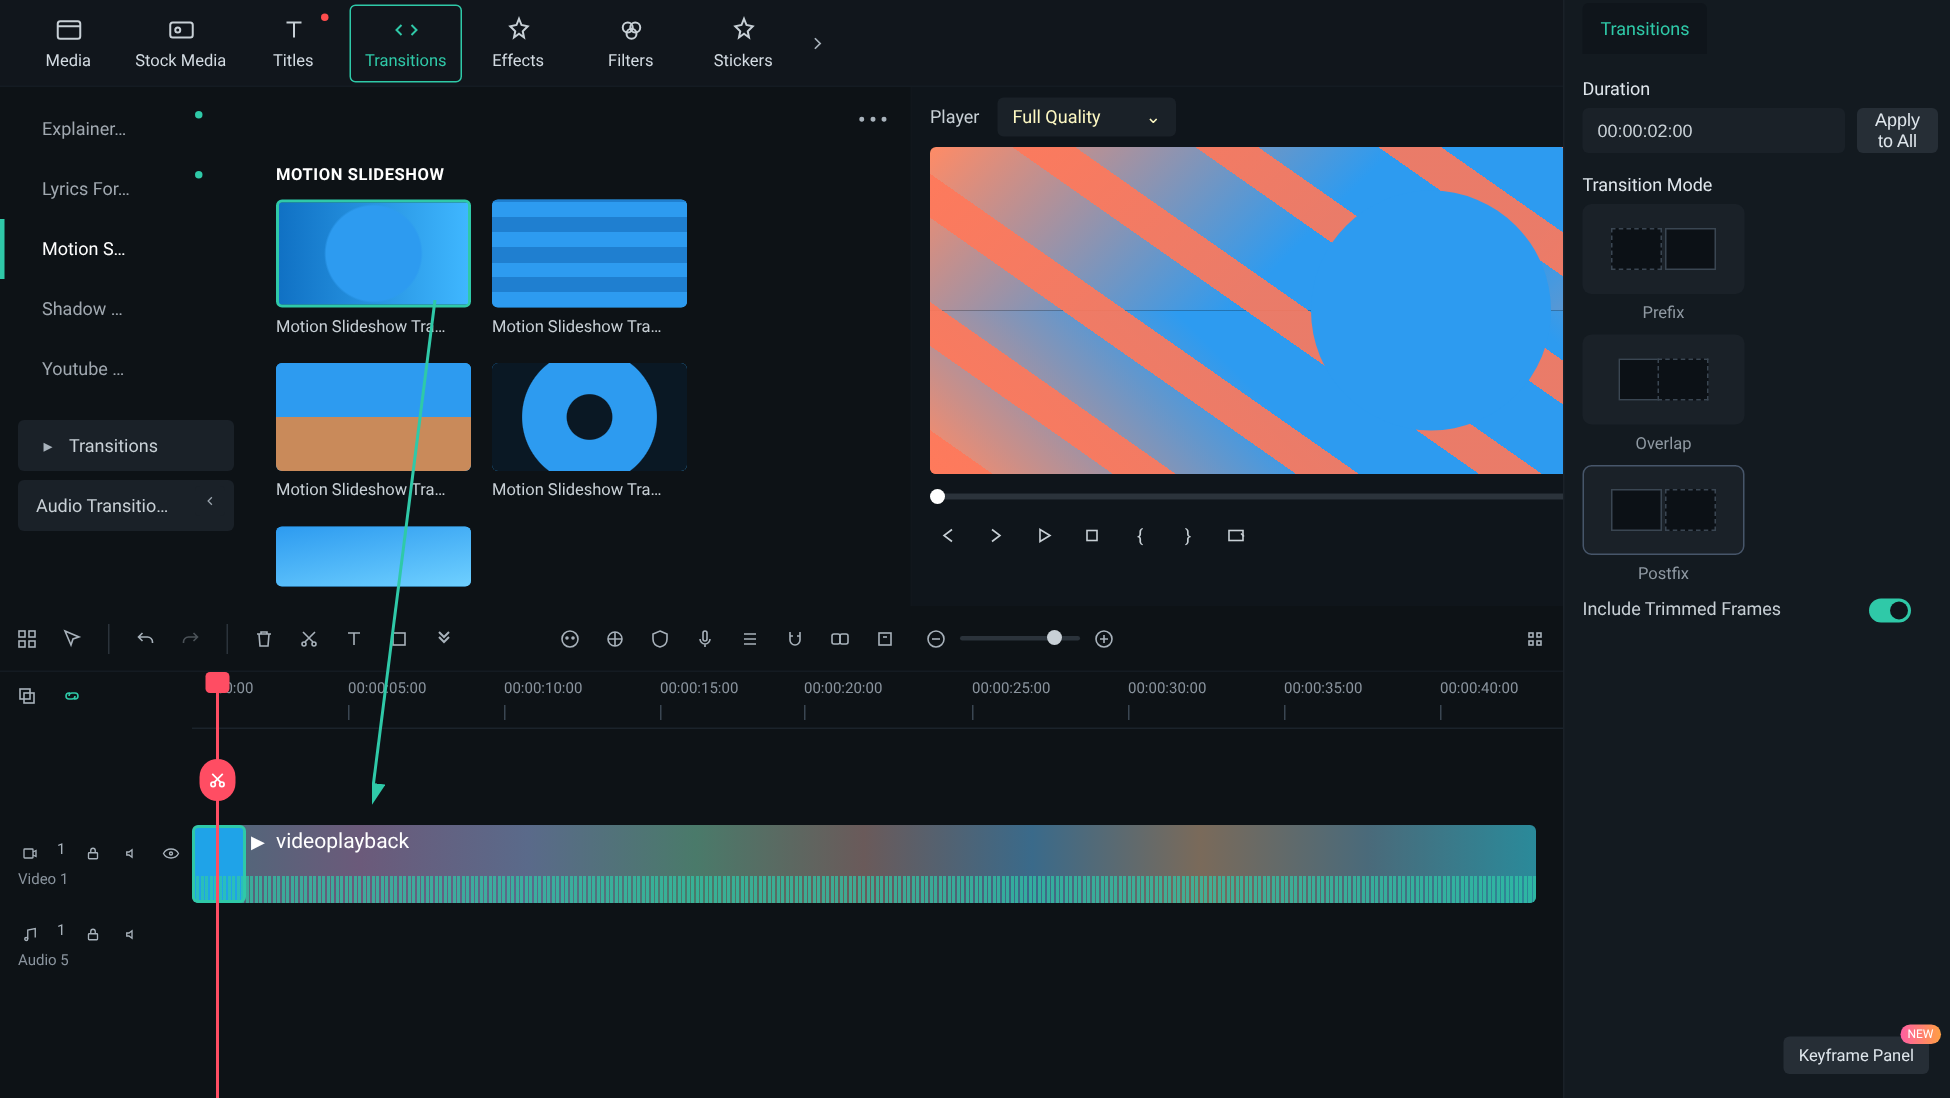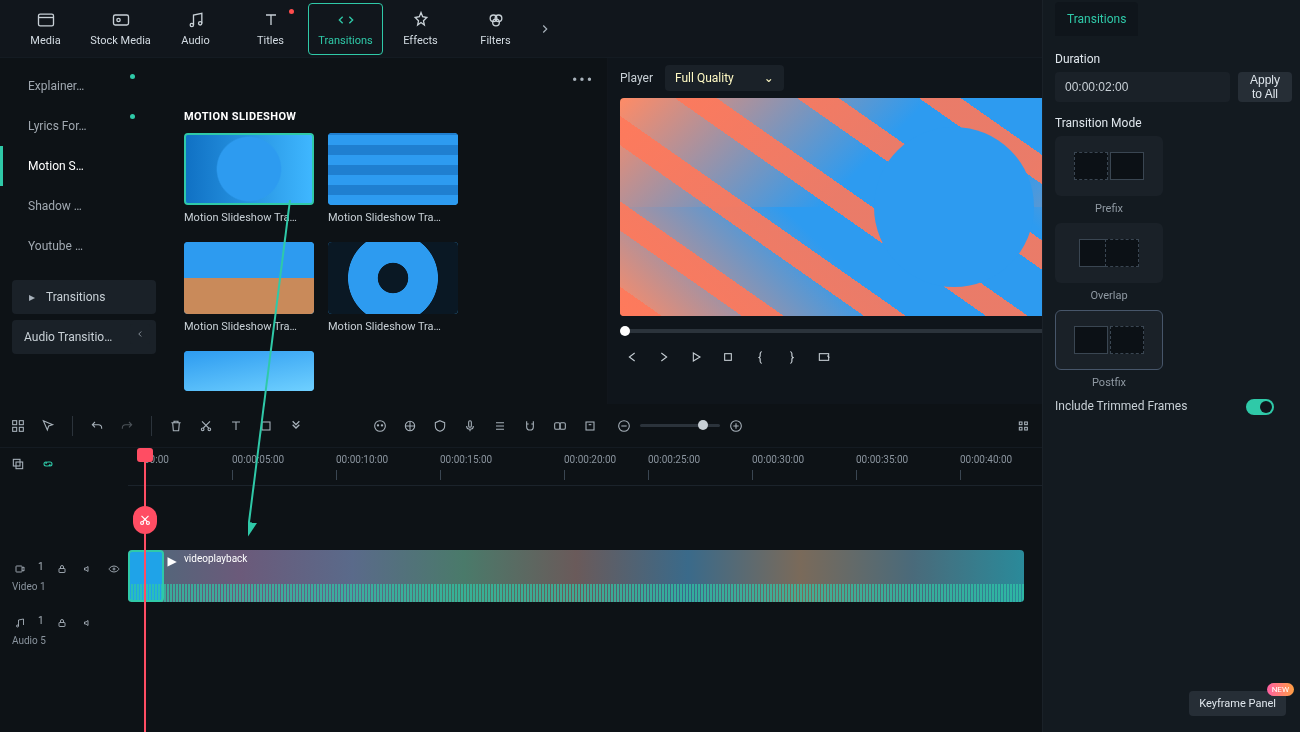--- a/index.html
+++ b/index.html
@@ -89,21 +89,21 @@
   .playhead .knob {position:absolute;top:0;left:-7px;width:16px;height:14px;background:#ff4d63;border-radius:3px;}
   .playhead .cut {position:absolute;top:58px;left:-11px;width:24px;height:28px;background:#ff4d63;border-radius:12px;display:flex;align-items:center;justify-content:center;}
   .tl-body { position:absolute; top:82px; left:0; right:0; bottom:0;}
   .track { display:flex; height:60px; align-items:center; }
   .thead { width:128px; display:flex; flex-direction:column; justify-content:center; padding-left:12px; gap:4px;}
   .thead .trow { display:flex; gap:10px; color:#a8b2bb;}
   .thead .tname { font-size:10px; color:#8a949e;}
   .clip { height:52px; flex:1; margin-right:18px; background:linear-gradient(90deg,#4a6a7a,#6b5a7a,#5a6a8a,#4a7a6a,#6a5a5a,#3a6a8a,#7a6a5a,#4a6a7a,#2a8a9a);
           border-radius:4px; position:relative; display:flex; align-items:flex-start; padding:3px 6px; overflow:hidden;}
   .clip .wave { position:absolute; left:0; right:0; bottom:0; height:18px; background:repeating-linear-gradient(90deg,#2fc9a8 0 2px, transparent 2px 3px); opacity:.7;}
-  .clip .cname { font-size:10px; color:#fff;}
+  .clip .cname { font-size:14px; color:#fff;}
   .clip .trmark { position:absolute; left:0;top:0;bottom:0;width:36px;background:#1fa3e8;border:2px solid #2fc9a8;border-radius:4px; }
   .drag-arrow { position:absolute; left:248px; top:200px; pointer-events:none; z-index:10;}
   .tiny { font-size:10px;}
   .ico { width:16px;height:16px;color:#a8b2bb; display:inline-flex; align-items:center;justify-content:center;}
 </style>
 </head>
 <body>
 
 <div class="topbar">
   <div class="ttab">
@@ -113,28 +113,20 @@
       </svg>
     <span>Media</span>
   </div>
   <div class="ttab">
     <svg viewBox="0 0 24 24" fill="none" stroke="currentColor" stroke-width="1.6">
         <rect x="3" y="6" width="18" height="12" rx="2"></rect>
         <circle cx="9" cy="12" r="2"></circle>
       </svg>
     <span>Stock Media</span>
   </div>
-  <div class="ttab">
-    <svg viewBox="0 0 24 24" fill="none" stroke="currentColor" stroke-width="1.6">
-        <path d="M9 18V6l10-2v12"></path>
-        <circle cx="7" cy="18" r="2"></circle>
-        <circle cx="17" cy="16" r="2"></circle>
-      </svg>
-    <span>Audio</span>
-  </div>
   <div class="ttab dot-red">
     <svg viewBox="0 0 24 24" fill="none" stroke="currentColor" stroke-width="1.6">
         <path d="M6 6h12M12 6v12"></path>
       </svg>
     <span>Titles</span>
   </div>
   <div class="ttab active">
     <svg viewBox="0 0 24 24" fill="none" stroke="#2fc9a8" stroke-width="1.6">
         <path d="M8 8l-4 4 4 4M16 8l4 4-4 4"></path>
       </svg>
@@ -146,20 +138,26 @@
       </svg>
     <span>Effects</span>
   </div>
   <div class="ttab">
     <svg viewBox="0 0 24 24" fill="none" stroke="currentColor" stroke-width="1.6">
         <circle cx="9" cy="10" r="4"></circle>
         <circle cx="15" cy="10" r="4"></circle>
         <circle cx="12" cy="15" r="4"></circle>
       </svg>
     <span>Filters</span>
+  </div>
+  <div class="ttab">
+    <svg viewBox="0 0 24 24" fill="none" stroke="currentColor" stroke-width="1.6">
+        <path d="M12 3l2 5 5 1-4 4 1 5-4-3-4 3 1-5-4-4 5-1z"></path>
+      </svg>
+    <span>Stickers</span>
   </div>
   <span class="chev-right ico">
     <svg viewBox="0 0 24 24" width="14" height="14" stroke="currentColor" fill="none" stroke-width="2">
         <path d="M9 6l6 6-6 6"></path>
       </svg>
   </span>
 </div>
 
 <div class="main">
   <div class="browser">
@@ -496,21 +494,21 @@
           <path d="M9 12a3 3 0 013-3h3a3 3 0 010 6h-1M15 12a3 3 0 01-3 3H9a3 3 0 010-6h1"></path>
         </svg>
       </span>
   </div>
 
   <div class="tl-ruler">
     <span class="rtick" style="left:16px">00:00</span>
     <span class="rtick" style="left:104px">00:00:05:00</span>
     <span class="rtick" style="left:208px">00:00:10:00</span>
     <span class="rtick" style="left:312px">00:00:15:00</span>
-    <span class="rtick" style="left:436px">00:00:20:00</span>
+    <span class="rtick" style="left:408px">00:00:20:00</span>
     <span class="rtick" style="left:520px">00:00:25:00</span>
     <span class="rtick" style="left:624px">00:00:30:00</span>
     <span class="rtick" style="left:728px">00:00:35:00</span>
     <span class="rtick" style="left:832px">00:00:40:00</span>
   </div>
 
   <div class="tl-body">
     <div style="height:60px"></div>
     <div class="track">
       <div class="thead">

